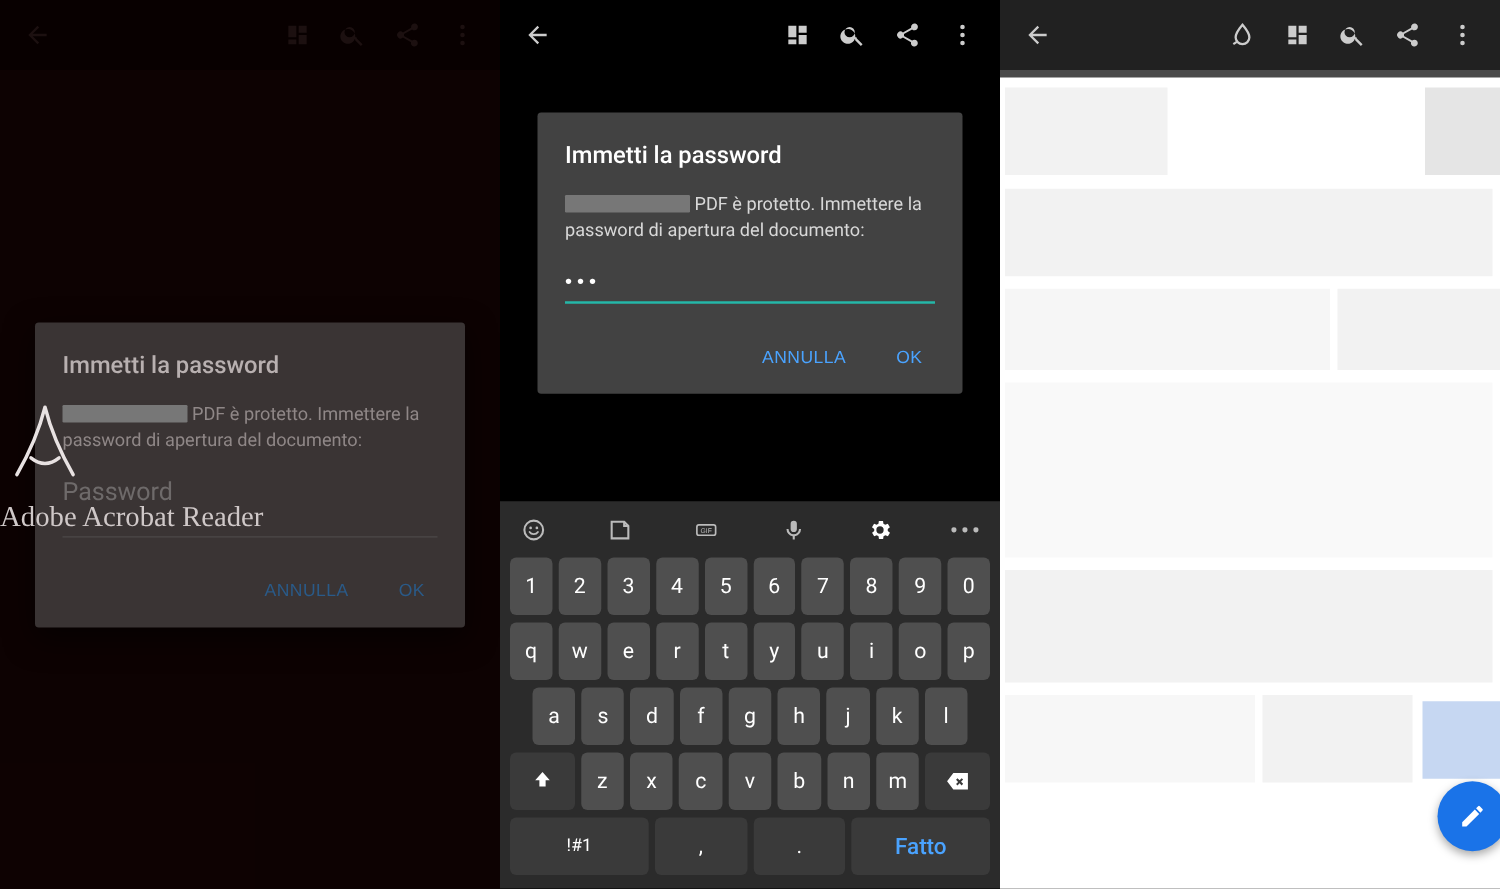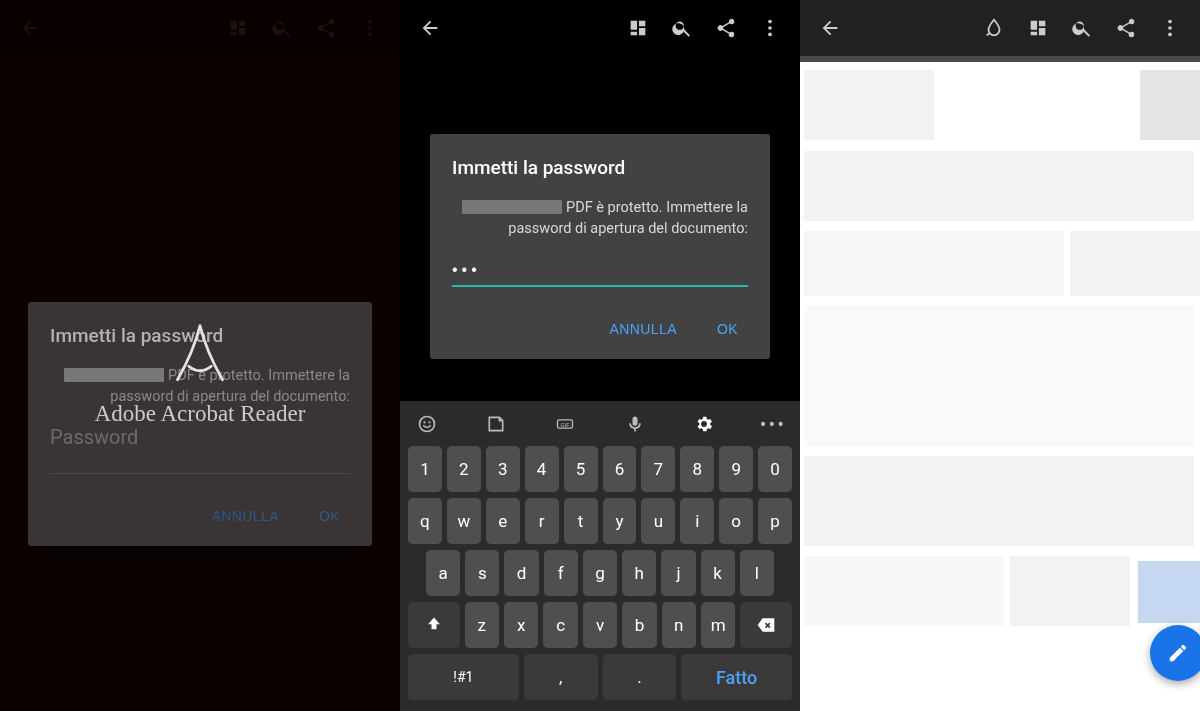--- a/index.html
+++ b/index.html
@@ -36,24 +36,23 @@
   .iconbtn svg { width: 22px; height: 22px; fill: currentColor; }
 
   
   .dialog {
     position: absolute;
     background: #424242;
     color: #eee;
     border-radius: 3px;
     padding: 22px 22px 10px 22px;
     box-shadow: 0 8px 24px rgba(0,0,0,.6);
-    margin-top: 44px;
   }
   .dialog-title { font-size: 19px; font-weight: 500; margin-bottom: 18px; color: #fff; }
-  .dialog-msg { font-size: 14.5px; line-height: 1.45; color: #d8d8d8; text-align: right; }
+  .dialog-msg { font-size: 14.5px; line-height: 1.45; color: #d8d8d8; }
   .redact { display:inline-block; width:100px; height:14px; background:#777; vertical-align:-2px; border-radius:1px; }
   .pw-field {
     margin-top: 18px;
     border: none;
     border-bottom: 2px solid #25b7a8;
     background: transparent;
     color: #fff;
     font-size: 16px;
     letter-spacing: 4px;
     padding: 4px 0 6px 0;
@@ -76,21 +75,21 @@
 
   
   .s1 .dim { position:absolute; inset:0; background: rgba(10,0,0,.78); }
   .s1 .dialog { left: 28px; top: 258px; width: 344px; background: #3a3434; }
   .s1 .dialog-title { color:#b8b0b0; }
   .s1 .dialog-msg { color:#8f8787; }
   .s1 .pw-placeholder { margin-top: 18px; font-size:20px; color:#6e6a6a; border-bottom:1px solid #4c4848; padding-bottom:24px;}
   .s1 .dialog-actions .dlgbtn { color:#2a5a88; }
   .splash {
     position:absolute; inset:0;
-    display:flex; flex-direction:column; align-items:center; justify-content:center;
+    display:flex; flex-direction:column; align-items:flex-start; justify-content:center;
     gap: 10px;
     margin-top: 34px;
   }
   .splash .logo { width:72px; height:72px; }
   .splash-title { font-family: Georgia, 'Times New Roman', serif; font-size: 23px; color:#cfc8c8; font-weight:400;}
 
   
   .s2 .dialog { left: 30px; top: 90px; width: 340px; }
 
   

